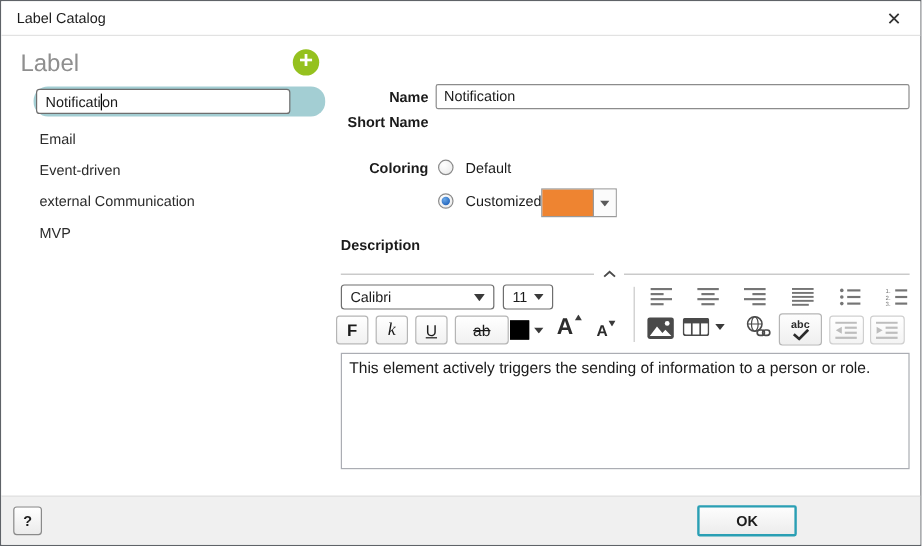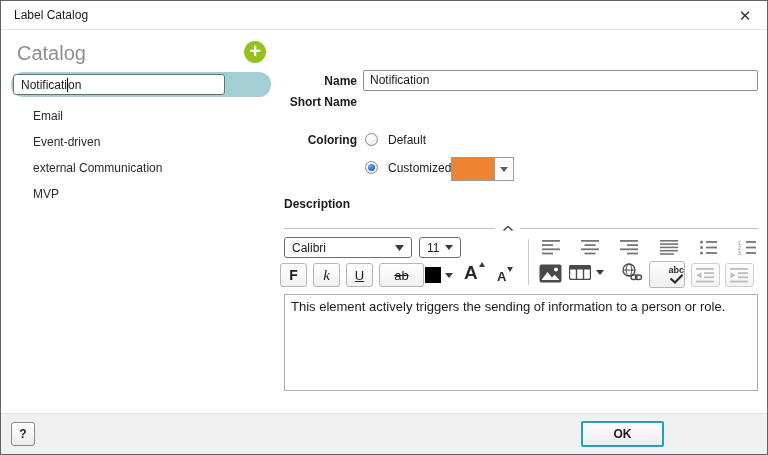--- a/index.html
+++ b/index.html
@@ -23,21 +23,21 @@
   .left-panel { position:absolute; left:0; top:29px; width:276px; bottom:41px; background:#fff; }
   .panel-heading { position:absolute; left:16px; top:12px; font-size:20px; font-weight:400; color:#8f8f8f; }
   .add-btn {
     position:absolute; left:243px; top:11px; width:22px; height:22px; border-radius:50%;
     background:#95c11f; display:flex; align-items:center; justify-content:center; cursor:pointer;
   }
   .add-btn span { color:#fff; font-size:20px; font-weight:bold; line-height:20px; margin-top:-2px; }
   .label-list { position:absolute; left:0; top:42px; right:0; }
   .label-row { height:26px; line-height:26px; padding-left:32px; font-size:12px; color:#2b2b2b; cursor:pointer; }
   .label-row.selected {
-    margin-left:10px; margin-right:6px; height:25px; background:#a3ced3; border-radius:12px;
+    margin-left:27px; margin-right:6px; height:25px; background:#a3ced3; border-radius:12px;
     padding:2px 0 0 2px; line-height:normal; margin-bottom:6px;
   }
   .inline-edit {
     width:212px; height:21px; background:#fff; border:1px solid #6e6e6e; border-radius:3px;
     font-size:12px; padding-left:7px; display:flex; align-items:center; color:#1b1b1b;
   }
   .caret { display:inline-block; width:1px; height:14px; background:#000; margin:0; }
   
   .field-label { position:absolute; left:268px; width:88px; text-align:right; font-size:12px; font-weight:bold; color:#1b1b1b; }
   .text-input {
@@ -85,21 +85,21 @@
   .fontsize-btn .letter { font-weight:bold; }
   .btn-grow { left:463px; } .btn-grow .letter { font-size:19px; }
   .btn-shrink { left:496px; } .btn-shrink .letter { font-size:13px; }
   .fontsize-btn svg { position:absolute; }
   .img-btn { position:absolute; left:538px; top:263px; }
   .table-btn { position:absolute; left:568px; top:264px; display:flex; align-items:center; }
   .link-btn { position:absolute; left:620px; top:262px; }
   .spell-btn {
     position:absolute; left:648px; top:260px; width:36px; height:27px;
     border:1px solid #b5b5b5; border-radius:3px; background:linear-gradient(#fdfdfd,#efefef);
-    display:flex; flex-direction:column; align-items:flex-end; justify-content:center; cursor:pointer;
+    display:flex; flex-direction:column; align-items:center; justify-content:center; cursor:pointer;
   }
   .spell-btn .abc { font-size:9px; font-weight:bold; color:#2b2b2b; line-height:8px; }
   .indent-btn {
     position:absolute; top:262px; width:29px; height:24px; border:1px solid #cfcfcf; border-radius:3px;
     background:linear-gradient(#ffffff,#f4f4f4); display:flex; align-items:center; justify-content:center; cursor:pointer;
   }
   .btn-outdent { left:690px; } .btn-indent { left:724px; }
   .desc-area {
     position:absolute; left:283px; top:293px; width:474px; height:97px;
     border:1px solid #abadb3; background:#fff; font-size:13px; color:#1b1b1b;
@@ -128,21 +128,21 @@
 <body>
 
 <div id="window">
 
   <div class="titlebar">
     <span class="title">Label Catalog</span>
     <span class="close-btn">✕</span>
   </div>
 
   <div class="left-panel">
-    <div class="panel-heading">Catalog</div>
+    <div class="panel-heading">Label</div>
     <div class="add-btn">
       <span>+</span>
     </div>
     <div class="label-list">
       <div class="label-row selected">
         <div class="inline-edit">
           <span>Notificati</span>
             <span class="caret"></span>
             <span>on</span>
         </div>

